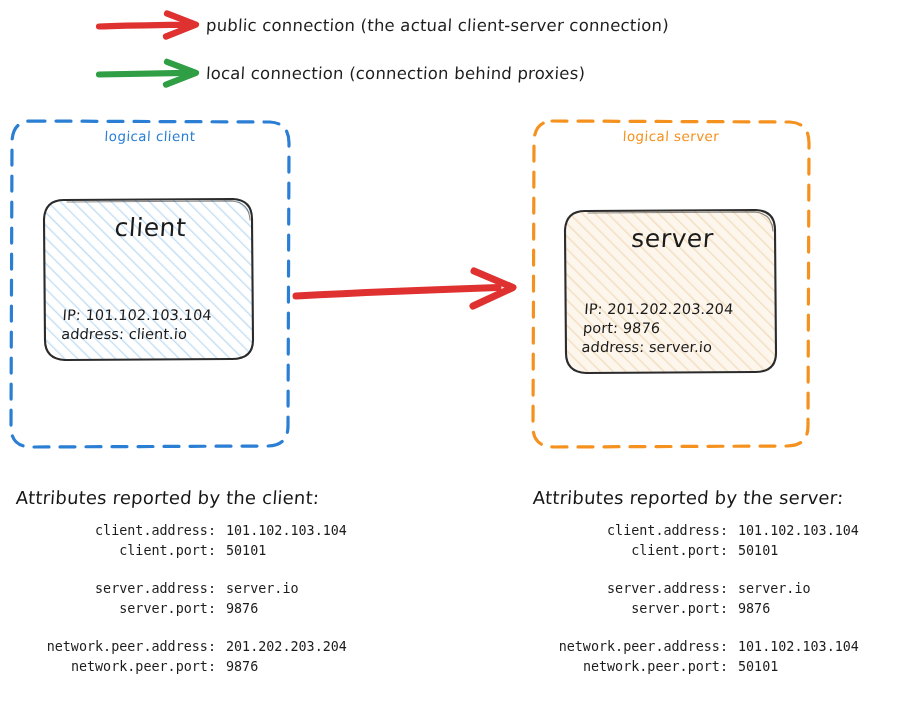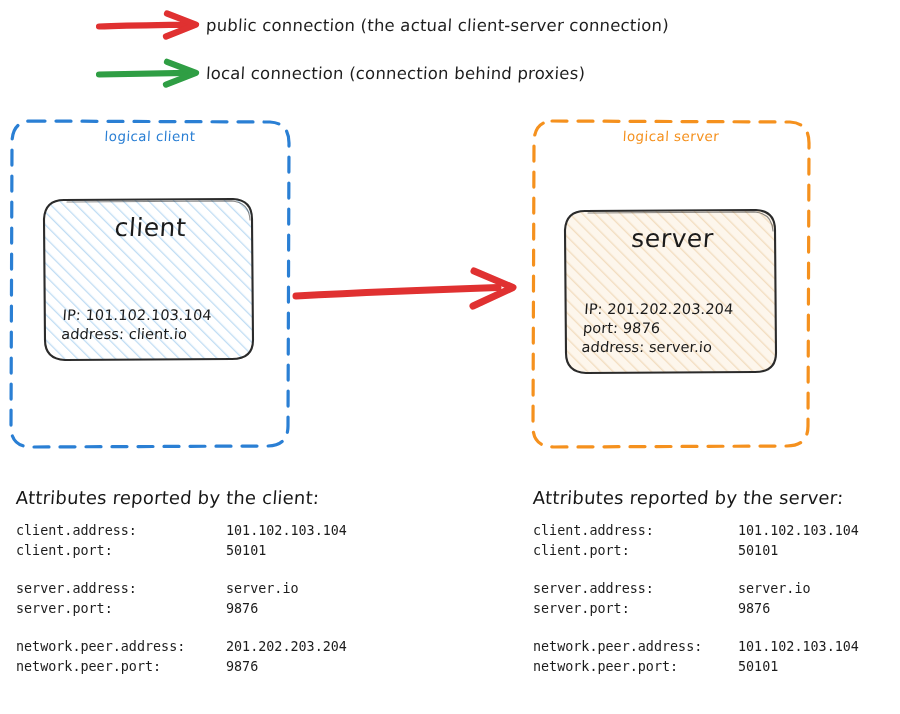--- a/index.html
+++ b/index.html
@@ -147,21 +147,21 @@
     font-family: "DejaVu Sans Mono", monospace;
     font-size: 13.4px;
     color: #1c1c1c;
   }
   .attr-table td {
     padding: 0;
     line-height: 20px;
     vertical-align: top;
     white-space: pre;
   }
-  .attr-table td.attr-key { padding-right: 10px; }
+  .attr-table td.attr-key { padding-right: 10px; text-align: right; }
   .attr-table tr.spacer-row td { height: 18px; line-height: 18px; }
 
   #client-attributes { left: 16px; top: 487px; }
   #client-attributes .attr-key { min-width: 200px; }
   #server-attributes { left: 533px; top: 487px; }
   #server-attributes .attr-key { min-width: 195px; }
 </style>
 </head>
 <body>
 

